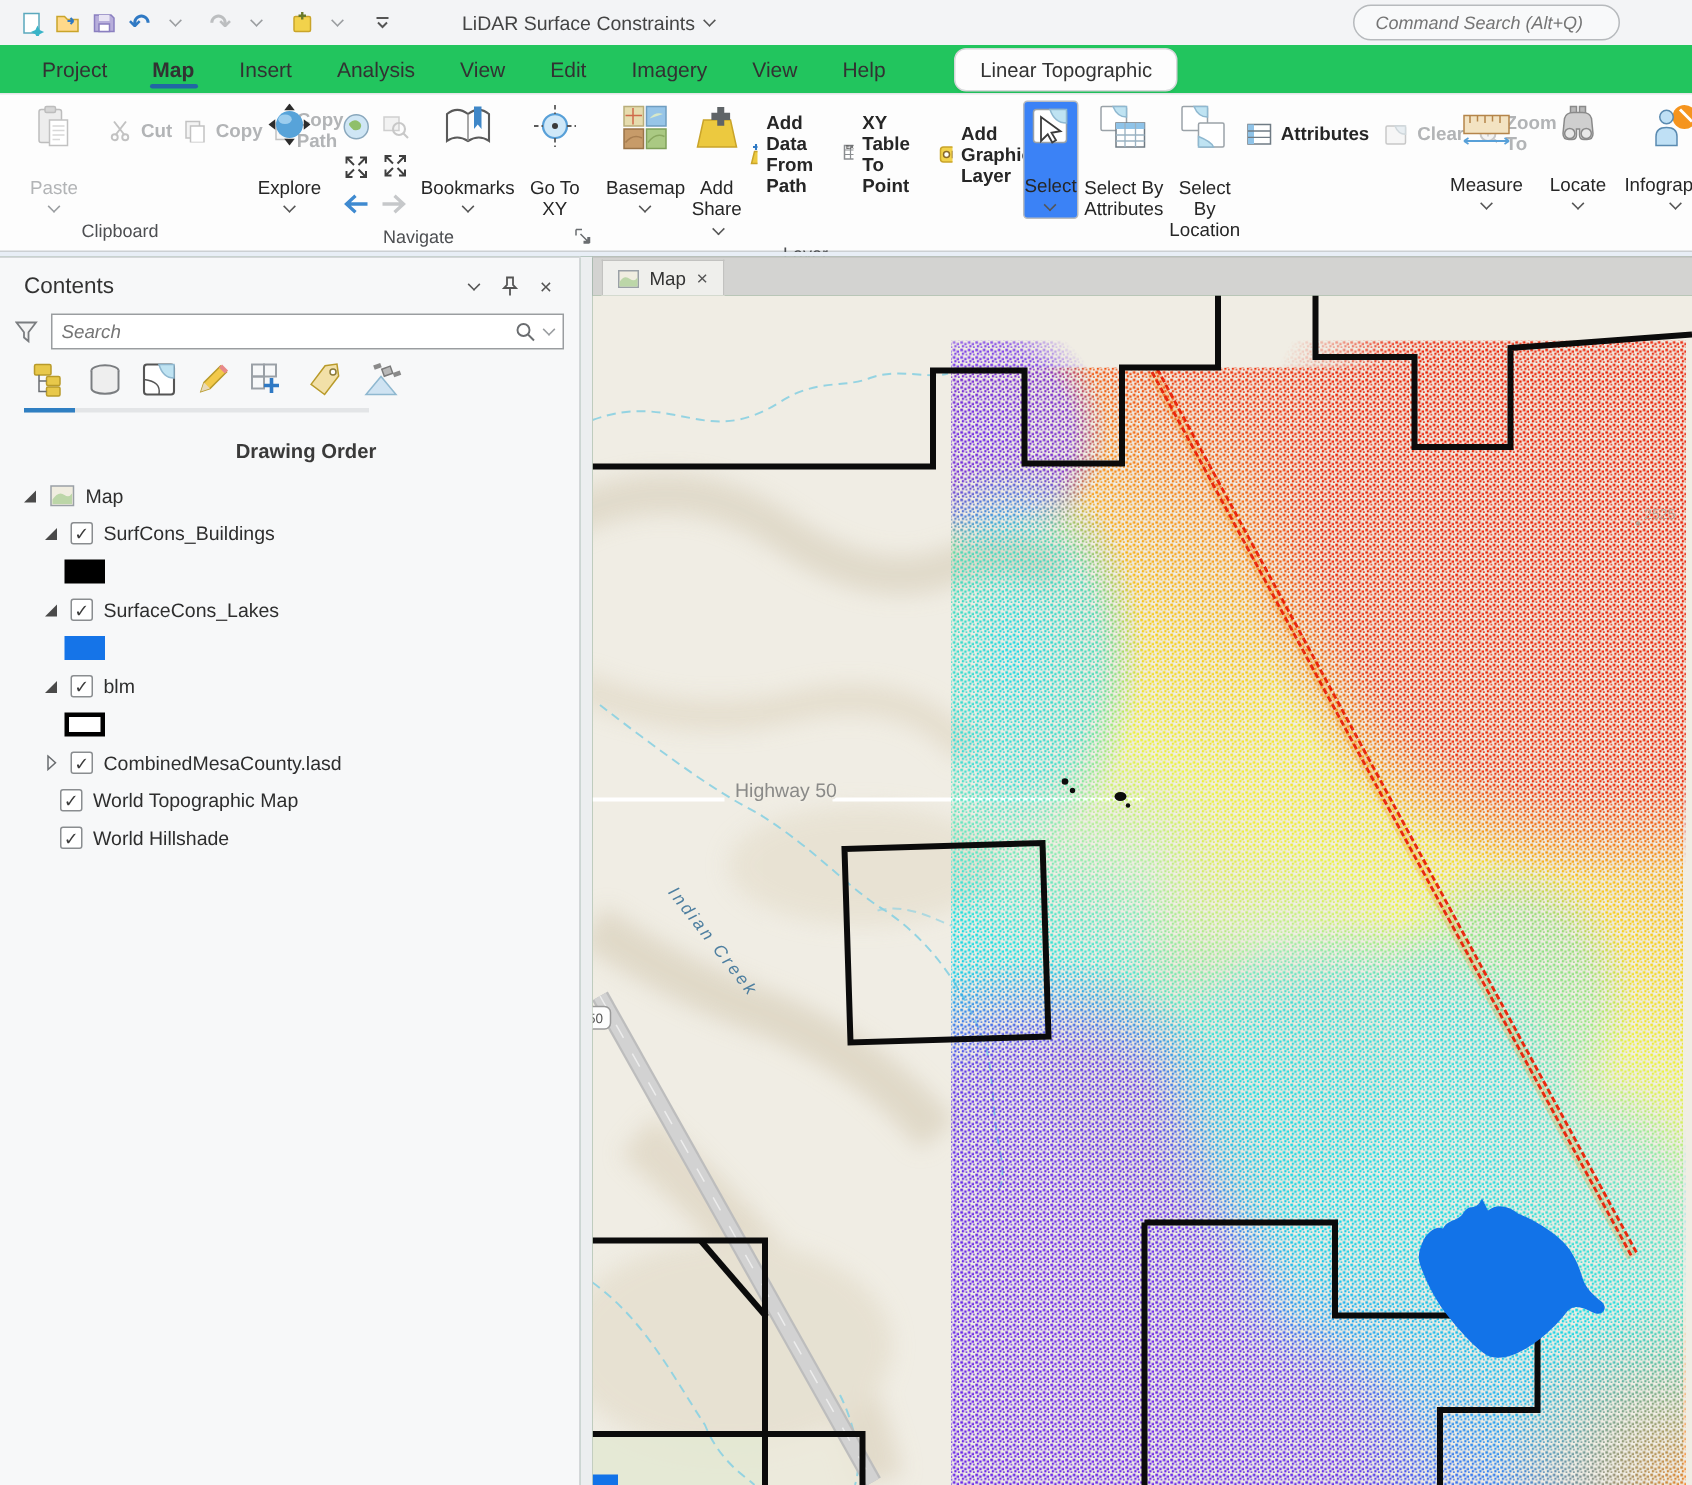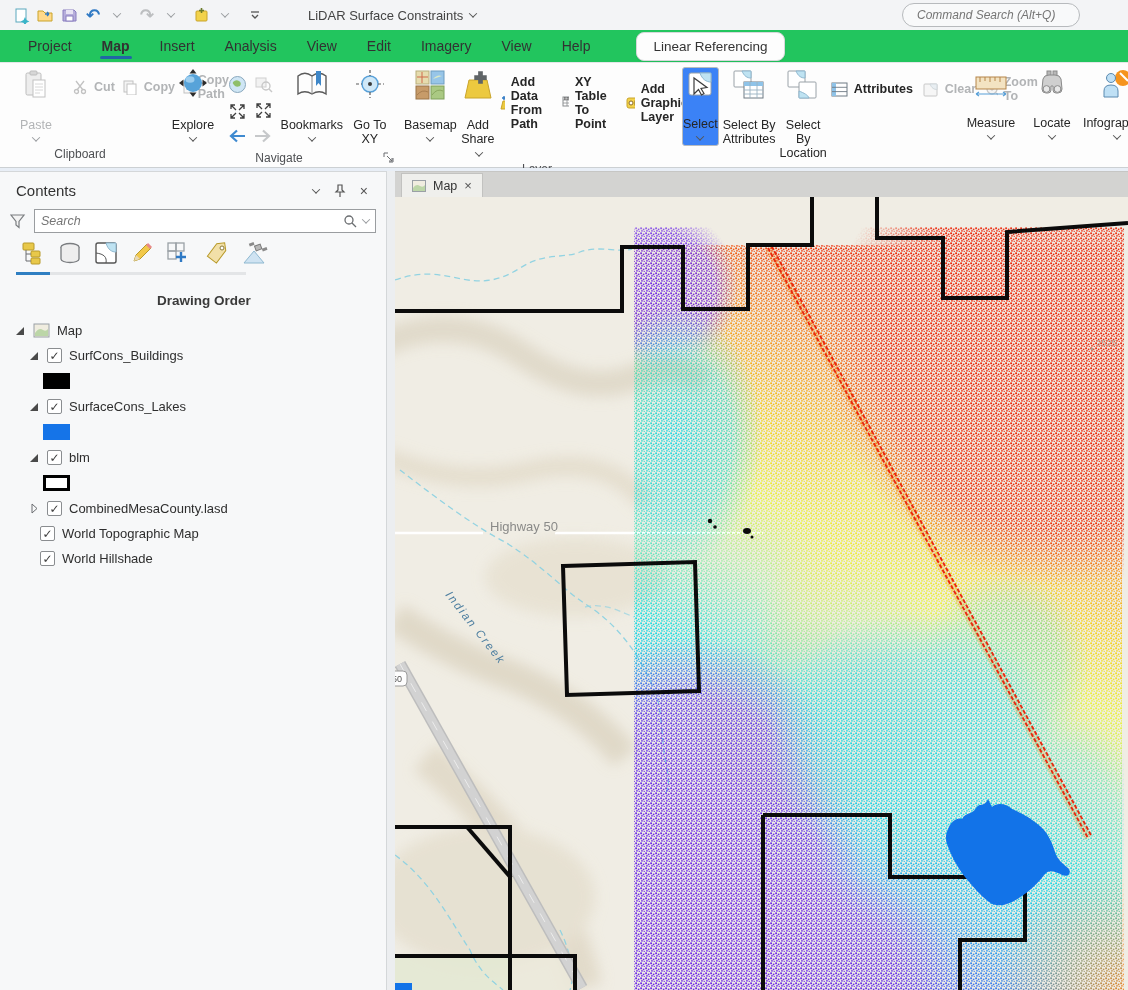--- a/index.html
+++ b/index.html
@@ -162,21 +162,21 @@
   <div id="tabrow">
     <div class="rtab">Project</div>
     <div class="rtab active">Map</div>
     <div class="rtab">Insert</div>
     <div class="rtab">Analysis</div>
     <div class="rtab">View</div>
     <div class="rtab">Edit</div>
     <div class="rtab">Imagery</div>
     <div class="rtab">View</div>
     <div class="rtab">Help</div>
-    <div class="ctxtab">Linear Referencing</div>
+    <div class="ctxtab">Linear Topographic</div>
   </div>
 
   <div id="ribbon">
 
     <div class="rgroup" style="width:160px">
       <div class="rbody">
         <div class="bigbtn disabled" style="margin-left:14px">
           <svg width="30" height="32">
               <rect x="5" y="4" width="15" height="22" rx="1.5" fill="#ededed" stroke="#bdbdbd"></rect>
               <rect x="9" y="2" width="7" height="4" rx="1" fill="#d6d6d6" stroke="#bdbdbd"></rect>

